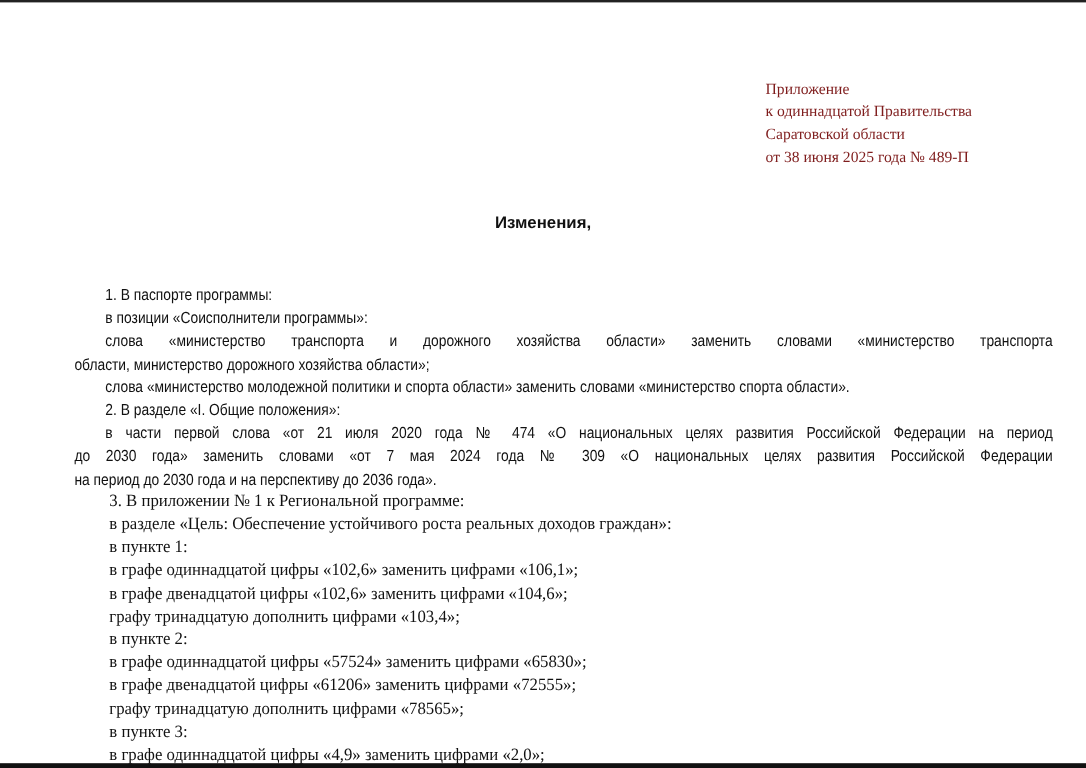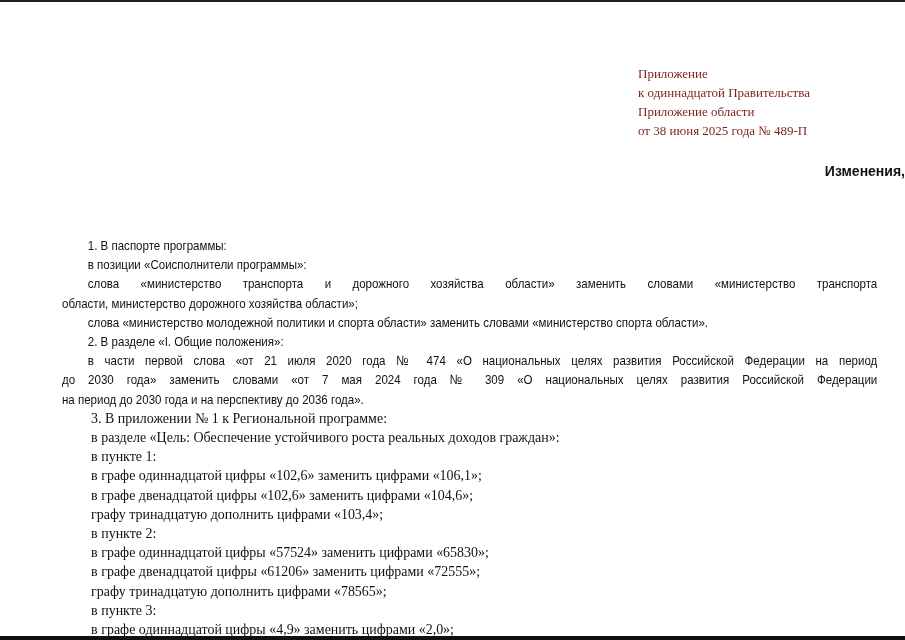--- a/index.html
+++ b/index.html
@@ -10,22 +10,22 @@
     color: #111111;
   }
   .edge-top { position: absolute; left: 0; top: 0; width: 905px; height: 2px; background: #222; }
   .edge-bottom { position: absolute; left: 0; top: 636px; width: 905px; height: 4px; background: #111; }
   .appendix-block {
     position: absolute; left: 626px; top: 64px;
     font-size: 13px; line-height: 19px; color: #7f1d1d; margin-left: 12px;
   }
   .appendix-block div { white-space: nowrap; }
   .title {
-    position: absolute; left: 0; top: 162px; width: 905px;
-    text-align: right; font-family: "Liberation Sans Narrow", "Liberation Sans", sans-serif;
+    position: absolute; left: 0; top: 176px; width: 905px;
+    text-align: center; font-family: "Liberation Sans Narrow", "Liberation Sans", sans-serif;
     font-weight: bold; font-size: 14px; line-height: 19px;
   }
   .title .t2 { transform: scaleX(0.86); display: inline-block; transform-origin: center; }
   .body-text {
     position: absolute; left: 62px; top: 236px; width: 788px;
     font-family: "Liberation Sans", sans-serif; font-size: 13.4px; line-height: 19.2px;
   }
   .p { white-space: nowrap; transform: scaleX(0.86); transform-origin: left; }
   .p.indent { padding-left: 30px; }
   .p.justify { white-space: normal; width: 918px; text-align: justify; text-align-last: justify; }
@@ -33,21 +33,21 @@
   .p.serif { font-family: "Liberation Serif", serif; font-size: 14.4px; transform: scaleX(0.97); }
 </style>
 </head>
 <body>
 
 <div class="edge-top"></div>
 
 <div class="appendix-block">
   <div>Приложение</div>
   <div>к одиннадцатой Правительства</div>
-  <div>Приложение области</div>
+  <div>Саратовской области</div>
   <div>от 38 июня 2025 года № 489-П</div>
 </div>
 
 <div class="title">
   <div>Изменения,</div>
 </div>
 
 <div class="body-text">
   <div class="p indent">1. В паспорте программы:</div>
   <div class="p indent">в позиции «Соисполнители программы»:</div>

